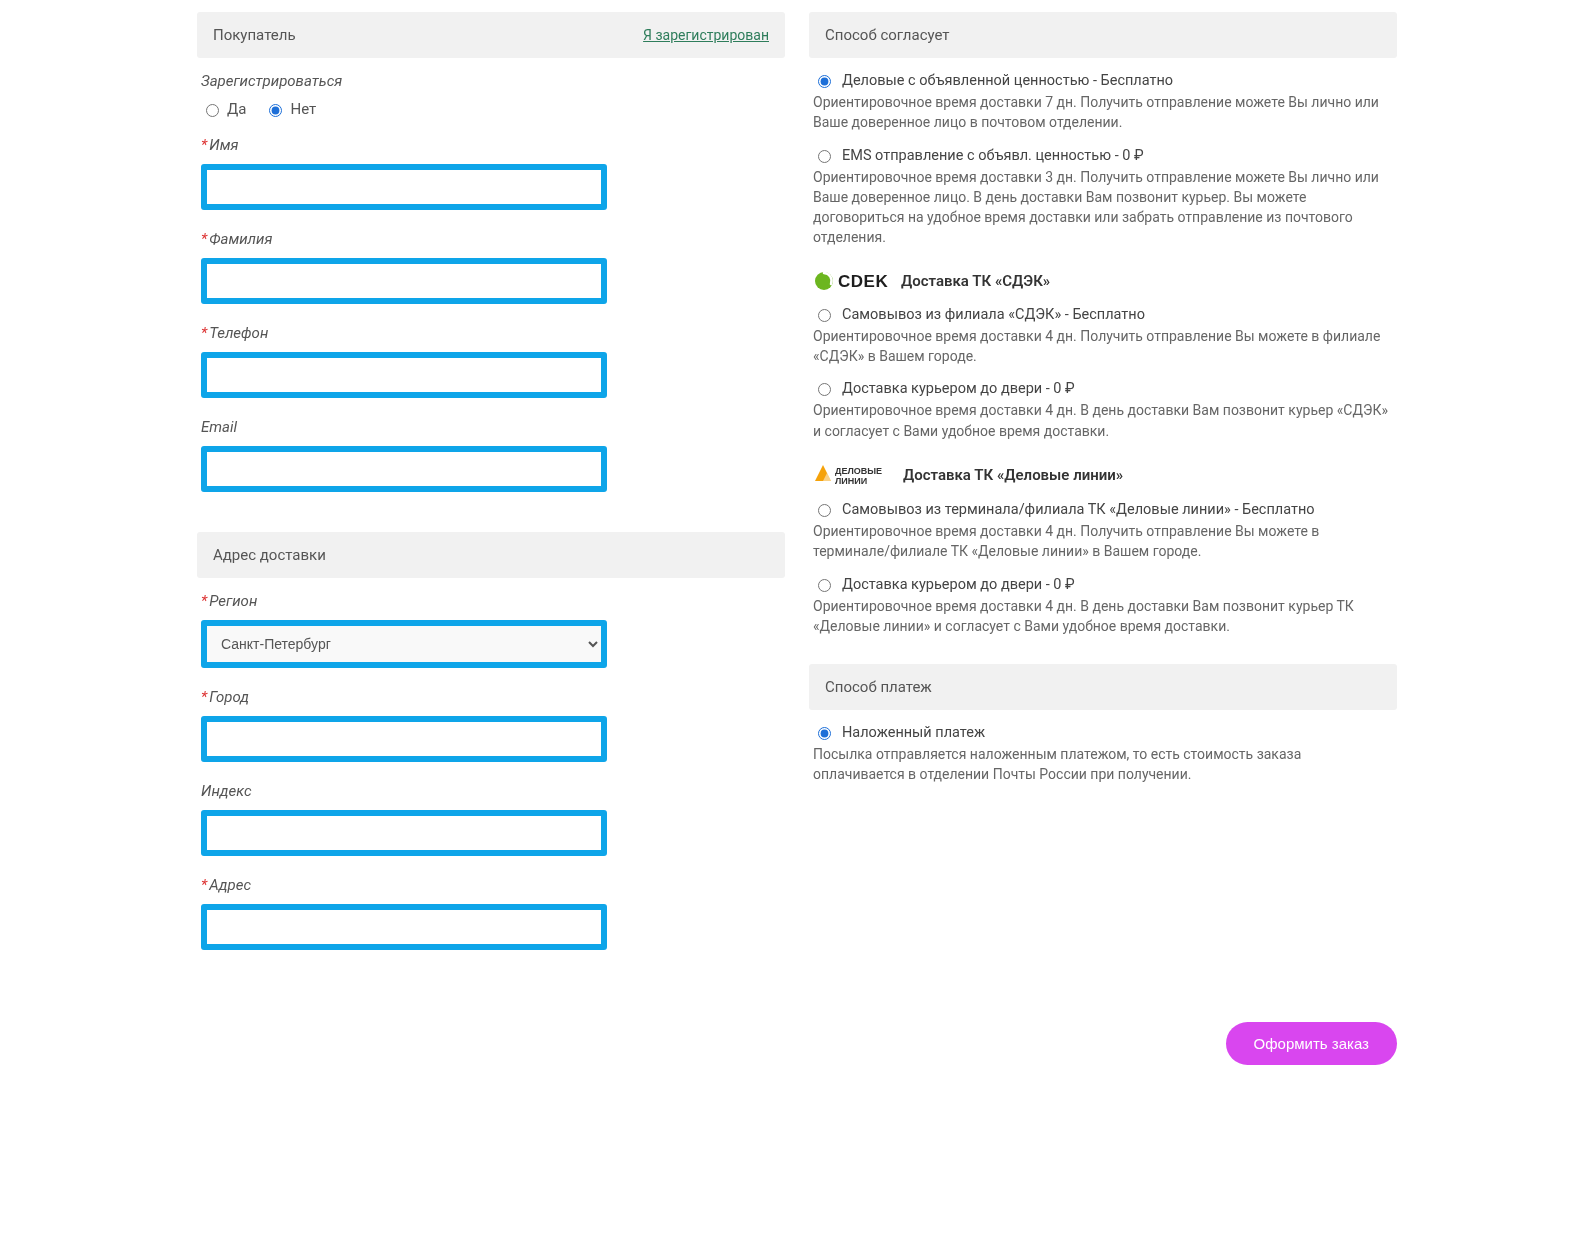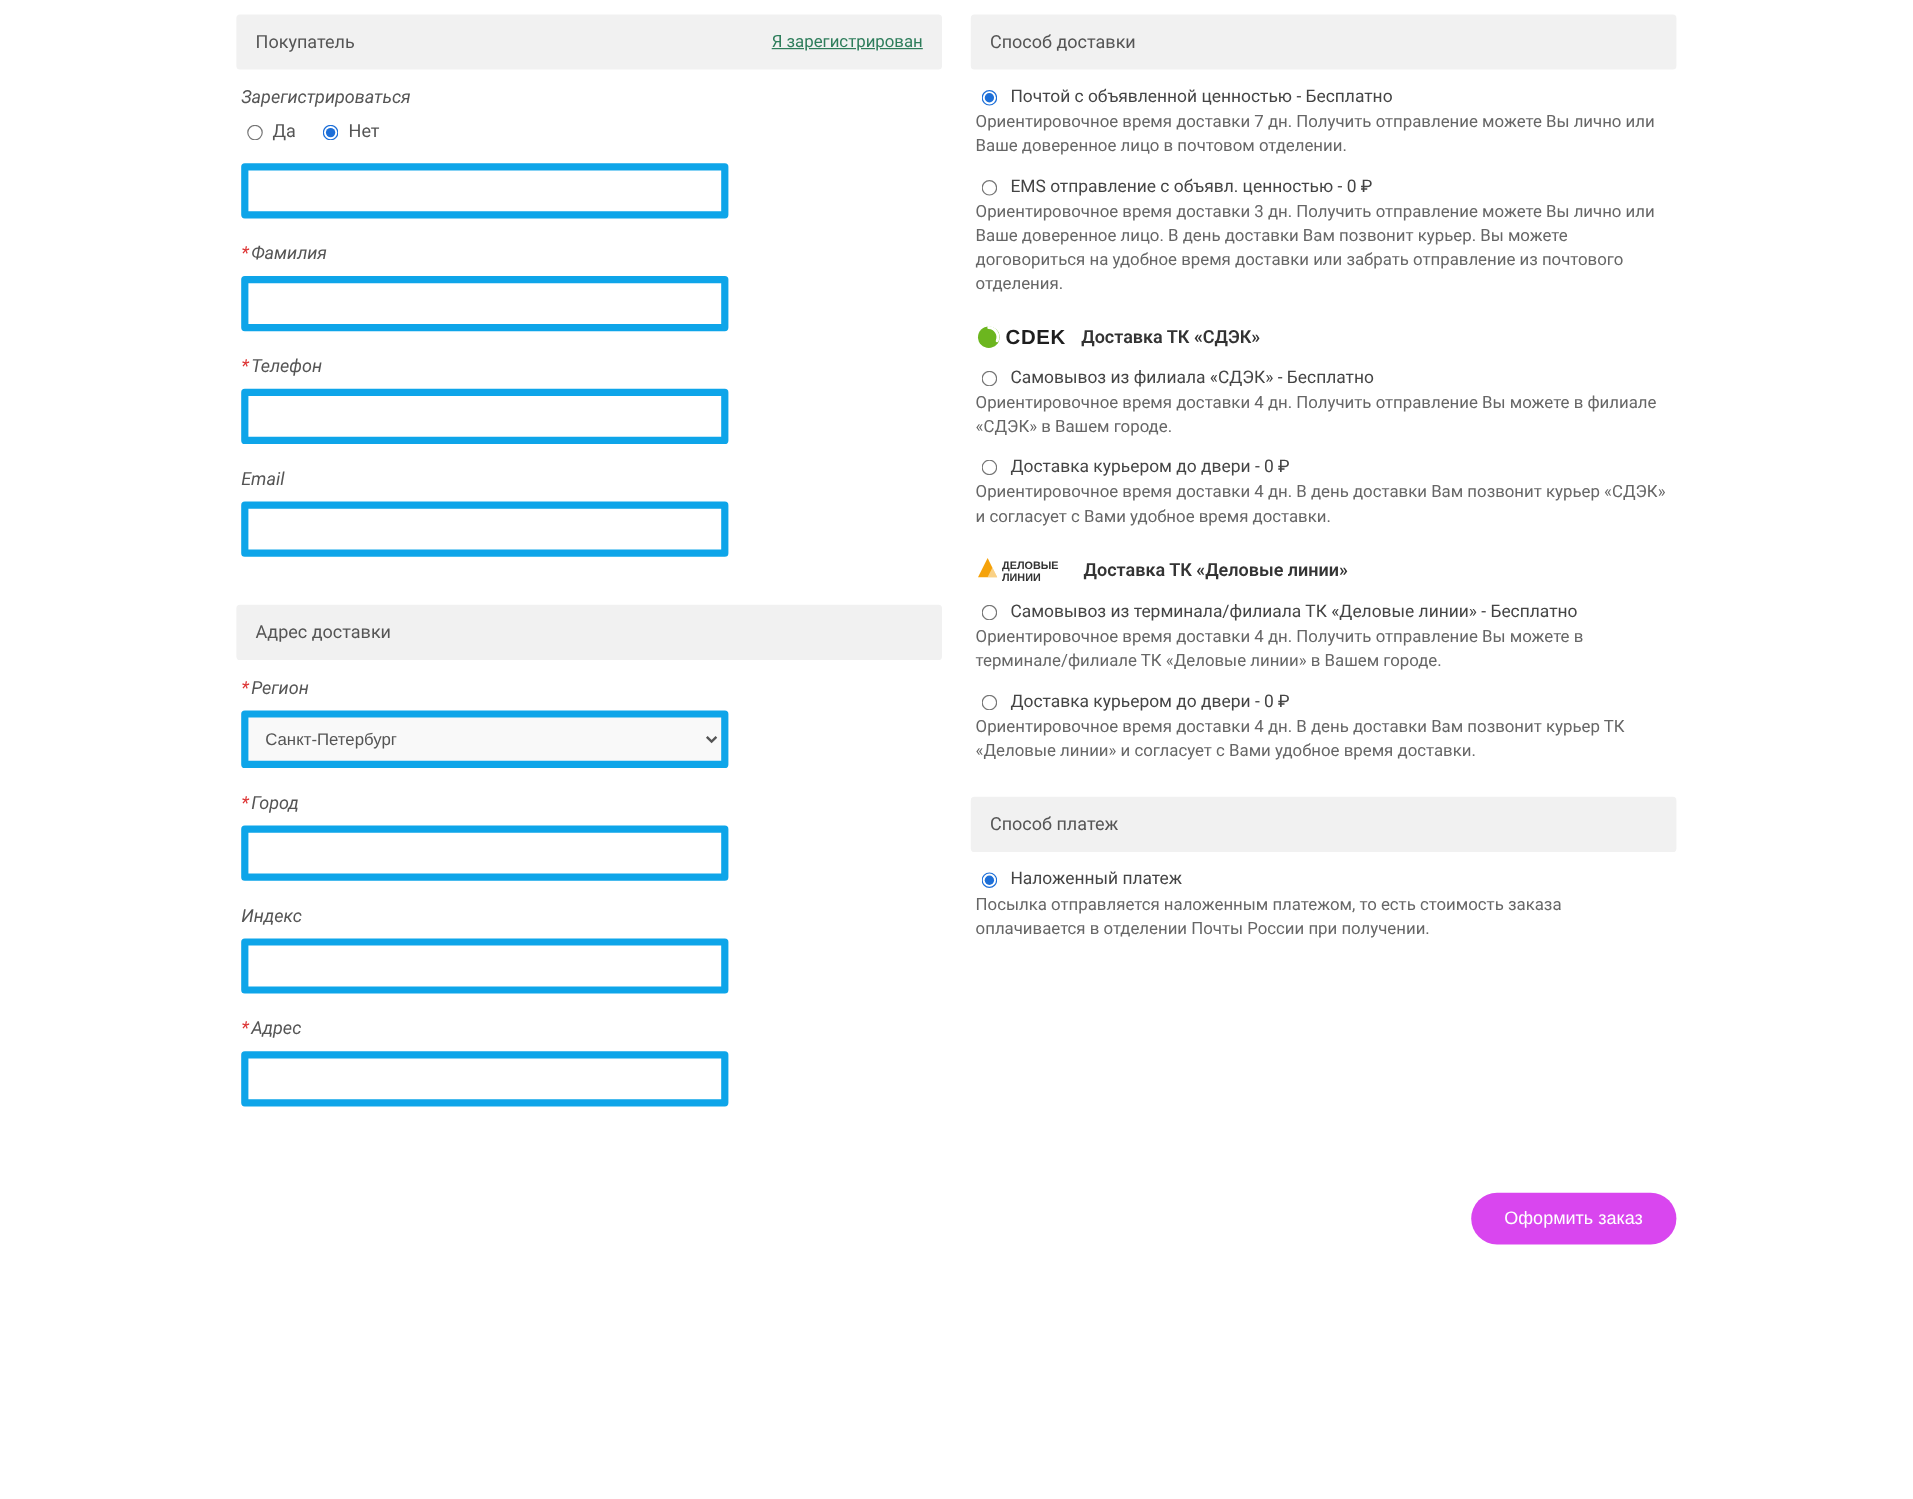--- a/index.html
+++ b/index.html
@@ -71,20 +71,21 @@
           <input type="radio" name="reg" style="">
           <span>Да</span>
         </label>
         <label>
           <input type="radio" name="reg" checked="" style="">
           <span>Нет</span>
         </label>
       </div>
 
       <div class="field">
+        <span class="label"><span class="req">*</span><span>Имя</span></span>
         <input type="text" style="">
       </div>
       <div class="field">
         <span class="label"><span class="req">*</span><span>Фамилия</span></span>
         <input type="text" style="">
       </div>
       <div class="field">
         <span class="label"><span class="req">*</span><span>Телефон</span></span>
         <input type="text" style="">
       </div>
@@ -116,29 +117,29 @@
       </div>
       <div class="field">
         <span class="label"><span class="req">*</span><span>Адрес</span></span>
         <input type="text" style="">
       </div>
     </div>
   </div>
 
   <div class="col">
     <div class="panel-header">
-      <span>Способ доставки</span>
+      <span>Способ согласует</span>
     </div>
     <div class="panel-body">
 
       <div class="ship-group">
         <div class="ship-option">
           <label class="ship-opt-head">
             <input type="radio" name="ship" checked="" style="">
-            <span>Почтой с объявленной ценностью - Бесплатно</span>
+            <span>Деловые с объявленной ценностью - Бесплатно</span>
           </label>
           <div class="ship-desc">Ориентировочное время доставки 7 дн. Получить отправление можете Вы лично или Ваше доверенное лицо в почтовом отделении.</div>
         </div>
         <div class="ship-option">
           <label class="ship-opt-head">
             <input type="radio" name="ship" style="">
             <span>EMS отправление с объявл. ценностью - 0 ₽</span>
           </label>
           <div class="ship-desc">Ориентировочное время доставки 3 дн. Получить отправление можете Вы лично или Ваше доверенное лицо. В день доставки Вам позвонит курьер. Вы можете договориться на удобное время доставки или забрать отправление из почтового отделения.</div>
         </div>

